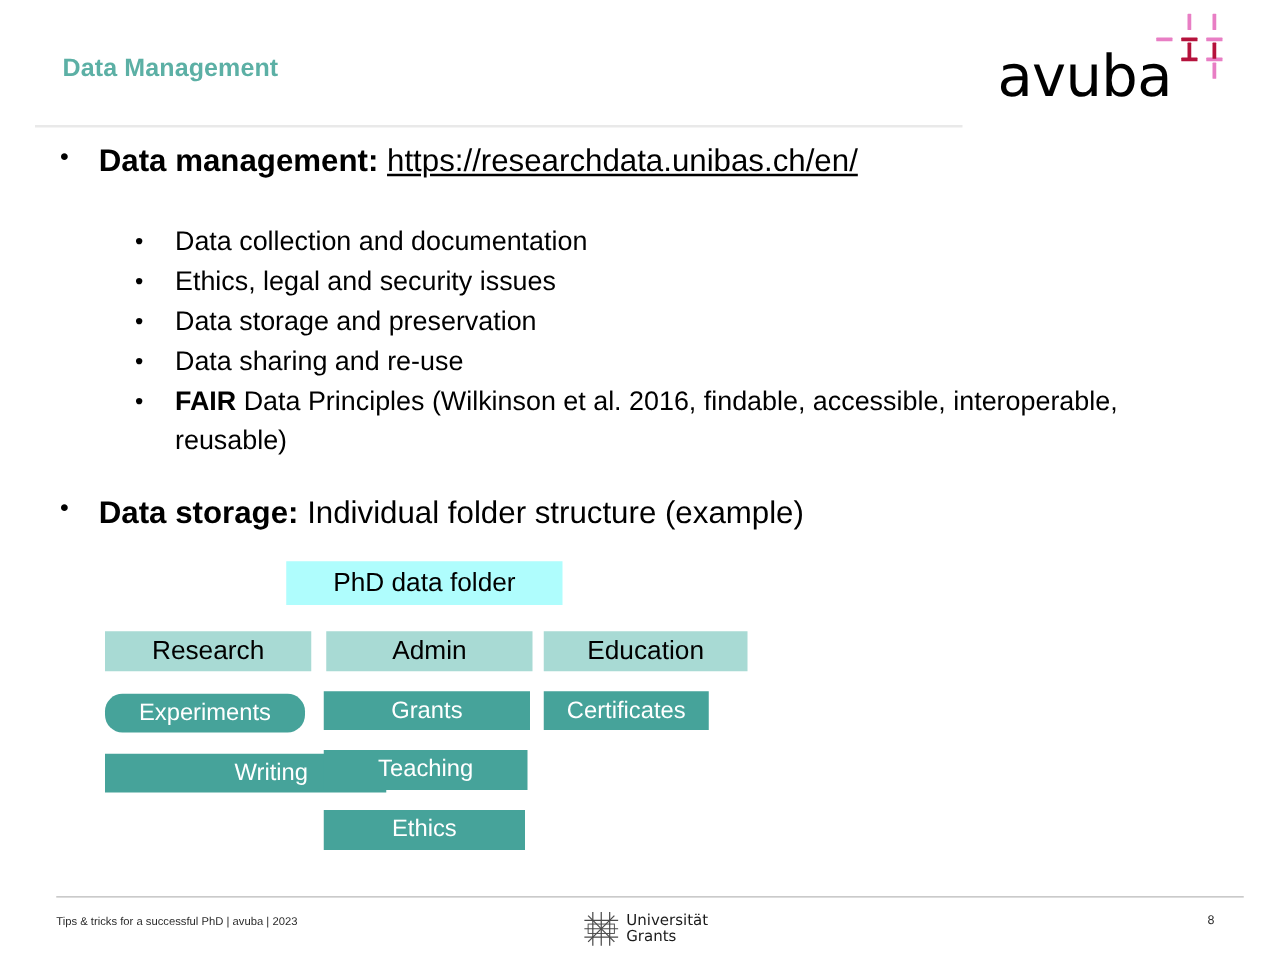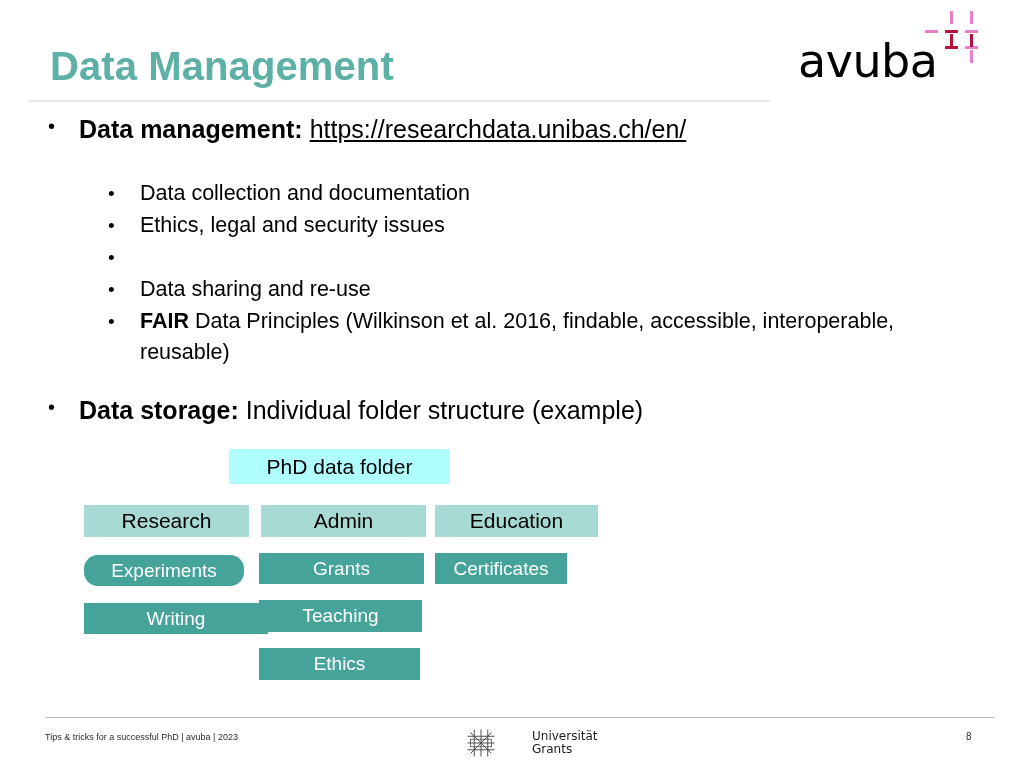--- a/index.html
+++ b/index.html
@@ -17,21 +17,21 @@
     height: 768px;
     background: #ffffff;
     overflow: hidden;
   }
 
   
   .slide-title {
     position: absolute;
     left: 50px;
     top: 44px;
-    font-size: 40px;
+    font-size: 20px;
     font-weight: bold;
     color: #5cb0a5;
     letter-spacing: 0.1px;
     white-space: nowrap;
   }
   .title-rule {
     position: absolute;
     left: 28px;
     top: 100px;
     width: 742px;
@@ -171,21 +171,20 @@
     font-size: 10px;
     color: #2b2b2b;
   }
   .unibas {
     position: absolute;
     left: 466px;
     top: 726px;
     height: 34px;
     display: flex;
     align-items: center;
-    gap: 31px;
   }
   .unibas-mark {
     width: 30px;
     height: 30px;
     margin-right: 5px;
     flex: 0 0 30px;
   }
   .unibas-name {
     font-size: 12px;
     line-height: 13px;
@@ -231,20 +230,21 @@
     <div class="sub-row">
       <span class="bullet-dot">•</span>
       <span class="btxt">Data collection and documentation</span>
     </div>
     <div class="sub-row">
       <span class="bullet-dot">•</span>
       <span class="btxt">Ethics, legal and security issues</span>
     </div>
     <div class="sub-row">
       <span class="bullet-dot">•</span>
+      <span class="btxt">Data storage and preservation</span>
     </div>
     <div class="sub-row">
       <span class="bullet-dot">•</span>
       <span class="btxt">Data sharing and re-use</span>
     </div>
     <div class="sub-row">
       <span class="bullet-dot">•</span>
       <span class="btxt" style="max-width:760px; white-space:normal;"><b>FAIR</b><span>&nbsp;</span><span>Data Principles (Wilkinson et al. 2016, findable, accessible, interoperable, reusable)</span></span>
     </div>
   </div>
@@ -253,21 +253,21 @@
     <span class="bullet-dot">•</span>
     <span class="btxt"><b>Data storage:</b><span>&nbsp;</span><span>Individual folder structure (example)</span></span>
   </div>
 
   <div class="diagram">
 
     <div class="box box-root" style="left:229px; top:449px; width:221px; height:35px;">PhD data folder</div>
 
     <div class="box box-l1" style="left:84px; top:505px; width:165px; height:32px;">Research</div>
     <div class="box box-l2" style="left:84px; top:555px; width:160px; height:31px;border-radius:14px;">Experiments</div>
-    <div class="box box-l2" style="left:84px; top:603px; width:184px; height:31px;">Writing</div>
+    <div class="box box-l2" style="left:84px; top:603px; width:184px; height:31px;padding-left:41px;">Writing</div>
 
     <div class="box box-l1" style="left:261px; top:505px; width:165px; height:32px;">Admin</div>
     <div class="box box-l2" style="left:259px; top:553px; width:165px; height:31px;">Grants</div>
     <div class="box box-l2" style="left:259px; top:600px; width:163px; height:32px;">Teaching</div>
     <div class="box box-l2" style="left:259px; top:648px; width:161px; height:32px;">Ethics</div>
 
     <div class="box box-l1" style="left:435px; top:505px; width:163px; height:32px;">Education</div>
     <div class="box box-l2" style="left:435px; top:553px; width:132px; height:31px;">Certificates</div>
   </div>
 

